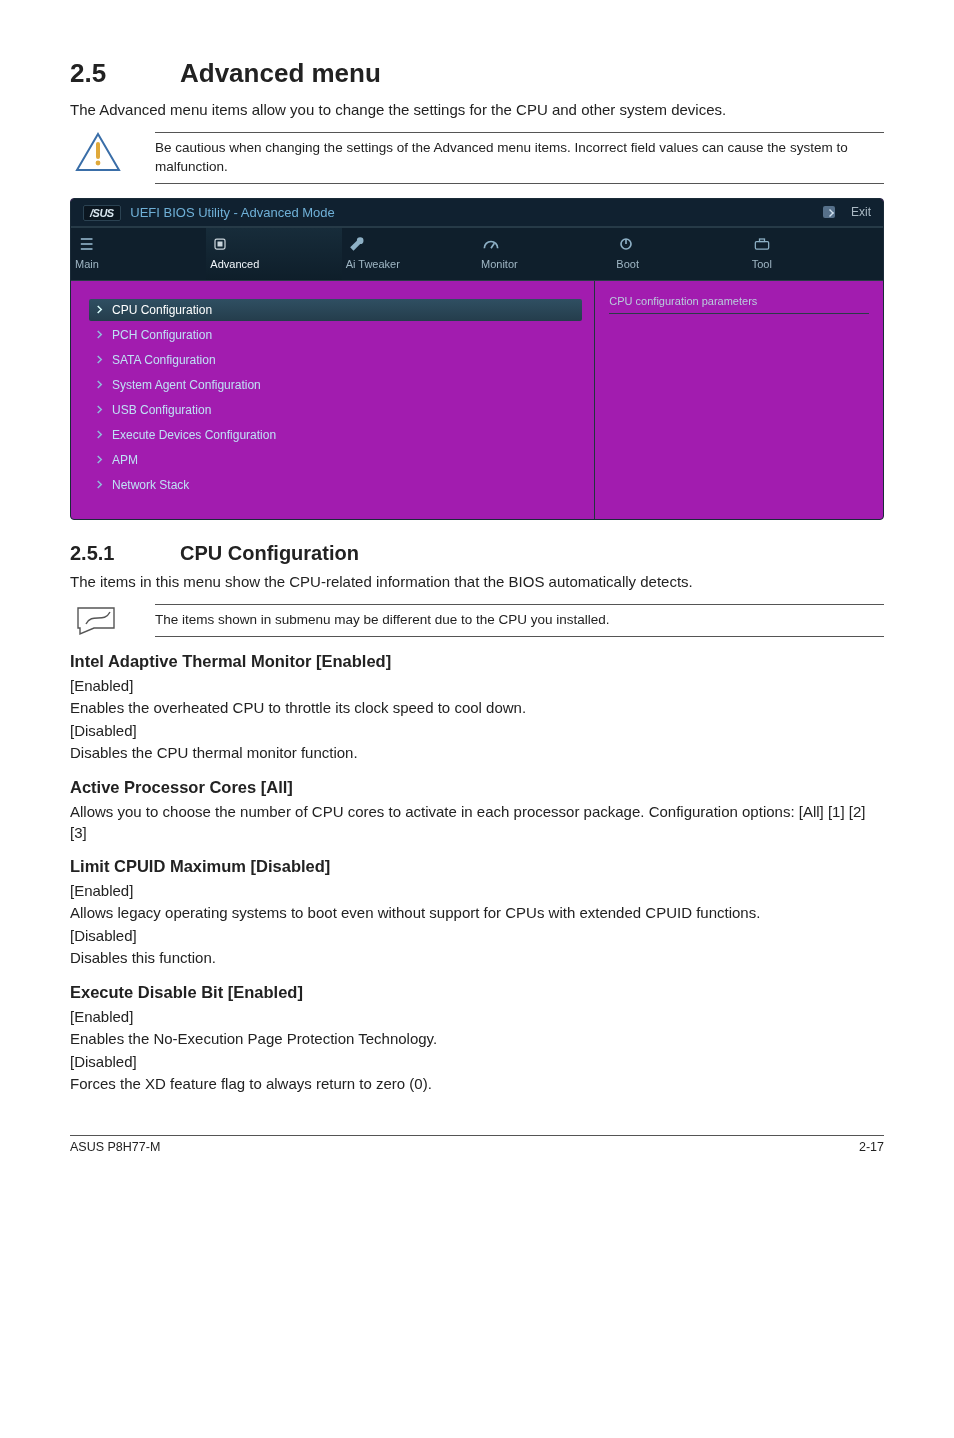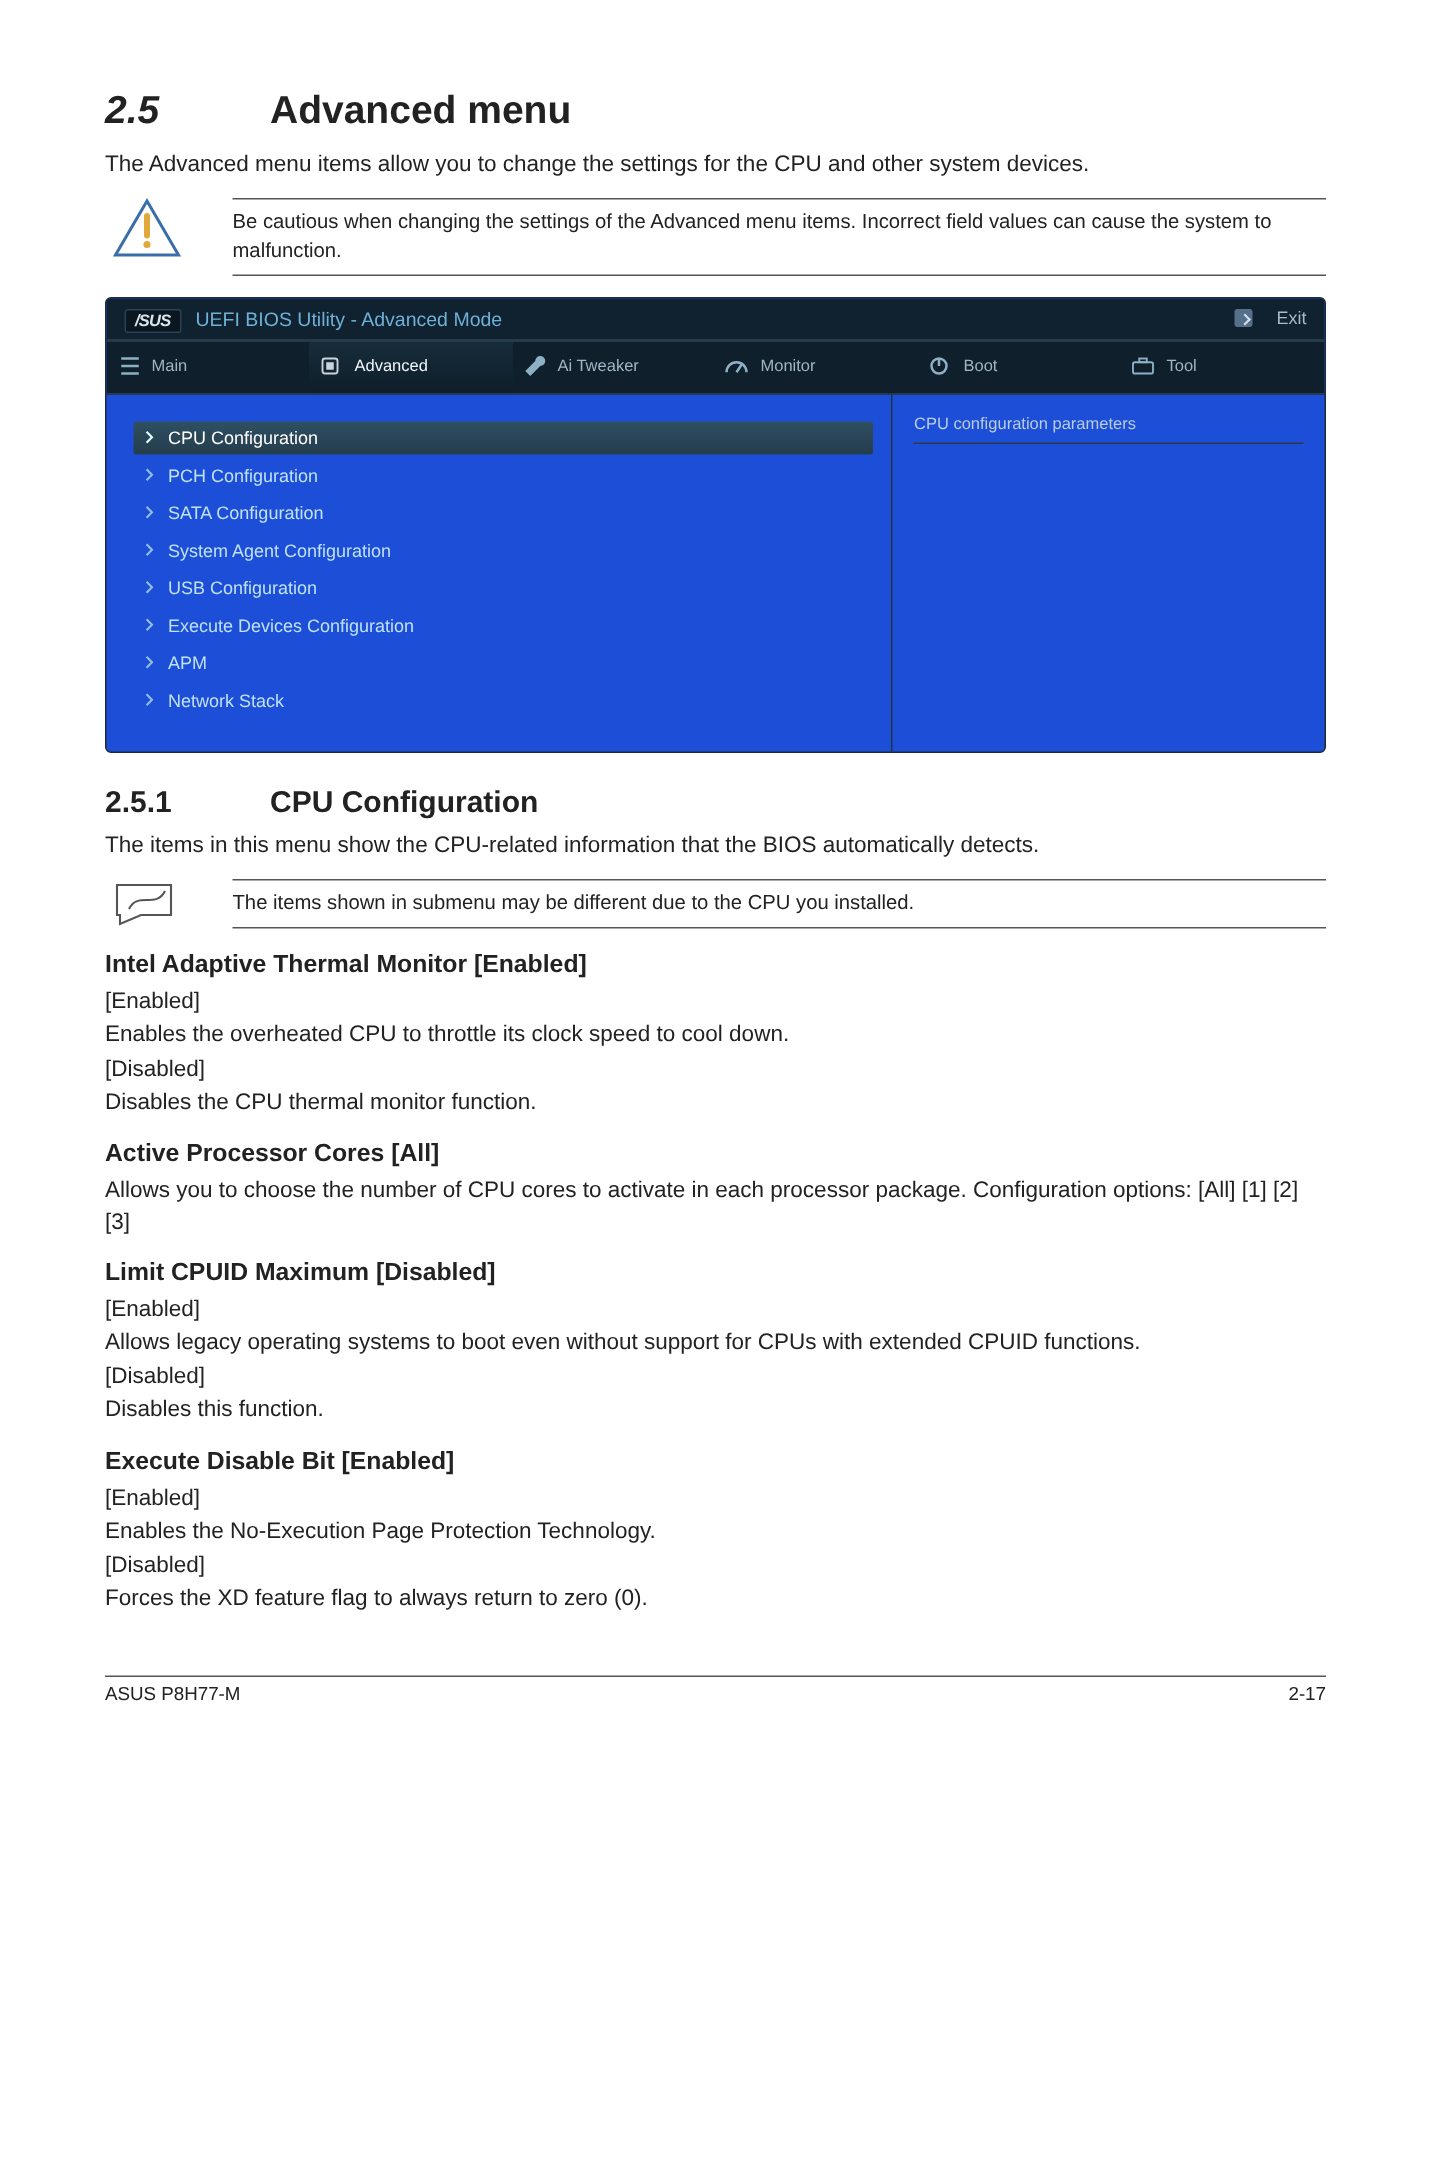--- a/index.html
+++ b/index.html
@@ -1,37 +1,37 @@
 <!DOCTYPE html>
 <html><head>
 <meta charset="utf-8">
 <style>
   * { box-sizing: border-box; margin: 0; padding: 0; }
   html, body { width: 954px; font-family: Arial, Helvetica, sans-serif; background: #fff; color: #222; }
   .page { padding: 58px 70px 40px 70px; }
 
   h1.section-title { font-size: 26px; font-weight: bold; margin-bottom: 10px; }
-  h1.section-title .num { display: inline-block; width: 110px; font-style: italic; }
+  h1.section-title .num { display: inline-block; width: 110px; }
   p.body { font-size: 15px; line-height: 1.4; margin-bottom: 12px; }
 
   .callout { display: flex; align-items: flex-start; gap: 29px; margin: 10px 0 14px 0; }
   .callout .icon-col { width: 56px; flex: none; display:flex; justify-content:center; }
   .callout .text-col { flex: 1; border-top: 1px solid #555; border-bottom: 1px solid #555; padding: 6px 0; font-size: 13.5px; line-height: 1.4; }
 
   
-  .bios { width: 100%; border-radius: 4px; overflow: hidden; margin-bottom: 22px; font-size: 12px; color:#cfd6dd; background:#1d4ed8; border:1px solid #1a2b38; }
+  .bios { width: 100%; border-radius: 4px; overflow: hidden; margin-bottom: 22px; font-size: 12px; color:#cfd6dd; background:#a21caf; border:1px solid #1a2b38; }
   .bios-titlebar { display:flex; align-items:center; justify-content:space-between; padding:6px 12px; background:#102130; border-bottom:2px solid #263a47; }
   .bios-title-left { color:#6fb0d7; font-size:13px; }
   .bios-brand { font-style: italic; font-weight: bold; color:#d9e6ef; background:#0b1620; padding:1px 6px; border:1px solid #2b4252; border-radius:2px; margin-right:6px; font-family: "Arial Black", Arial, sans-serif; font-size:11px; letter-spacing:-0.5px;}
   .bios-exit { display:flex; align-items:center; gap:16px; color:#aab9c4; font-size:12px; }
   .bios-exit-icon { width:12px; height:12px; background:#56708a; border-radius:2px; position:relative; }
   .bios-exit-icon::after { content:""; position:absolute; left:3px; top:3px; width:6px; height:6px; border-top:2px solid #cfe0ee; border-right:2px solid #cfe0ee; transform:rotate(45deg) scale(0.7); }
 
   .bios-tabs { display:flex; background:#0f1f2c; border-bottom:1px solid #2a3b46; }
-  .bios-tab { flex:1; text-align:center; padding:8px 4px 10px 4px; color:#9fb6c4; display:flex; flex-direction:row; align-items:center; gap:6px; font-size:11px; }
+  .bios-tab { flex:1; text-align:center; padding:8px 4px 10px 4px; color:#9fb6c4; display:flex; flex-direction:column; align-items:flex-start; gap:6px; font-size:11px; }
   .bios-tab.active { background:linear-gradient(#172c3a,#0e1e2a); color:#f2f7fb; }
   .tab-icon { width:20px; height:16px; opacity:.88; }
 
   .bios-body { display:flex; min-height:230px; }
   .bios-left { flex: 1.9; padding: 18px 12px 20px 18px; }
   .bios-right { flex: 1; padding: 14px 14px; border-left:1px solid #22333e; color:#a6b7c2; }
   .bios-right-head { font-size:11px; color:#b9cddc; border-bottom:1px solid #2a3b46; padding-bottom:6px; }
 
   .bios-item { display:flex; align-items:center; gap:8px; padding:4px 6px; color:#bfe1f5; font-size:12px; margin-bottom:3px; border-radius:2px; }
   .bios-item.selected { background: linear-gradient(#2f4f62,#243d4c); color:#fff; }

